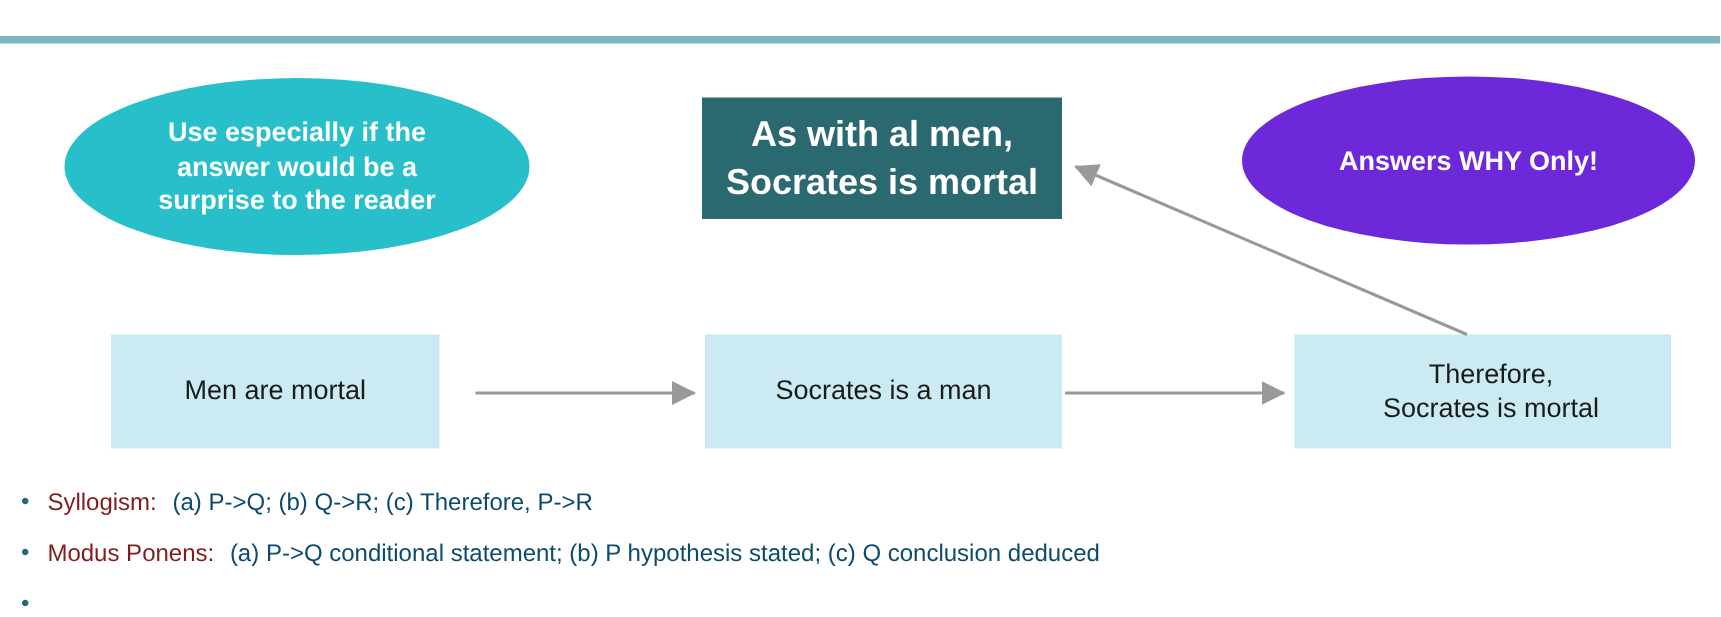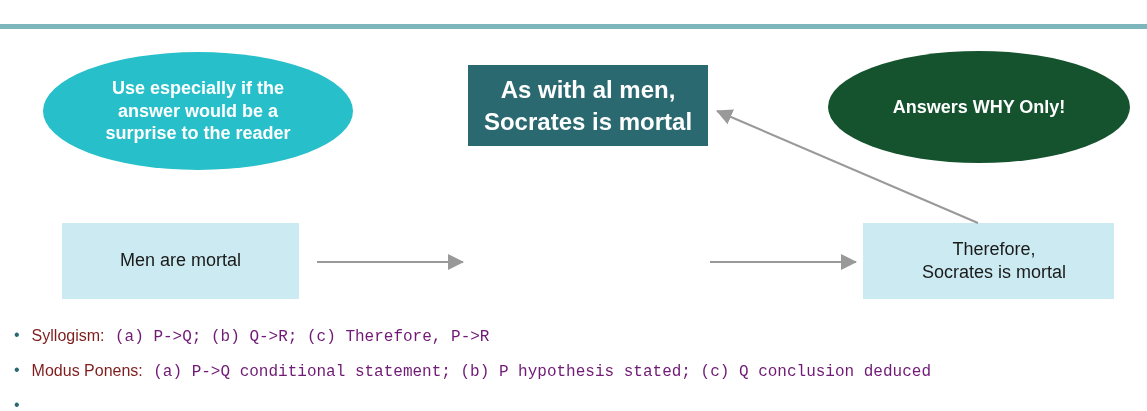--- a/index.html
+++ b/index.html
@@ -42,21 +42,21 @@
     top: 28px;
     width: 310px;
     height: 118px;
     background: #27bfc9;
   }
   .ellipse-why {
     left: 828px;
     top: 27px;
     width: 302px;
     height: 112px;
-    background: #14532d;
+    background: #6d28d9;
   }
   .conclusion-box {
     position: absolute;
     left: 468px;
     top: 41px;
     width: 240px;
     height: 81px;
     background: #2a6970;
     color: #ffffff;
     font-weight: bold;
@@ -75,21 +75,21 @@
     background: #cbeaf1;
     color: #1a1a1a;
     font-size: 18px;
     line-height: 1.3;
     display: flex;
     align-items: center;
     justify-content: center;
     text-align: center;
     white-space: pre-line;
   }
-  .flow-box-1 { left: 62px;  width: 237px; }
+  .flow-box-1 { left: 74px;  width: 219px; }
   .flow-box-2 { left: 470px; width: 238px; }
   .flow-box-3 { left: 863px; width: 240px; padding-left: 11px; }
   .arrow-layer {
     position: absolute;
     left: 0;
     top: 0;
     width: 1147px;
     height: 411px;
     pointer-events: none;
   }
@@ -114,22 +114,21 @@
     position: relative;
     top: -1px;
   }
   .bullet-term {
     font-weight: normal;
     color: #7f1d1d;
     margin-right: 6px;
     white-space: nowrap;
   }
   .bullet-rest {
-    color: #701a75;
-    font-family: Liberation Mono, monospace;
+    color: #0c4a6e;
   }
 </style>
 </head>
 <body>
 
 <div class="slide">
 
   <div class="top-bar"></div>
 
   <div class="ellipse ellipse-surprise">
@@ -144,20 +143,23 @@
   </div>
 
   <div class="ellipse ellipse-why">
     <span>Answers WHY Only!</span>
   </div>
 
   <div class="flow-box flow-box-1">
     <span>Men are mortal</span>
   </div>
 
+  <div class="flow-box flow-box-2">
+    <span>Socrates is a man</span>
+  </div>
 
   <div class="flow-box flow-box-3">
     <span>Therefore,
 Socrates is mortal</span>
   </div>
 
   <svg class="arrow-layer" viewBox="0 0 1147 411" xmlns="http://www.w3.org/2000/svg">
     <defs>
       <marker id="arrowhead" markerWidth="10" markerHeight="9" refX="7.5" refY="4" orient="auto">
         <path d="M0,0 L8,4 L0,8 z" fill="#999999"></path>

